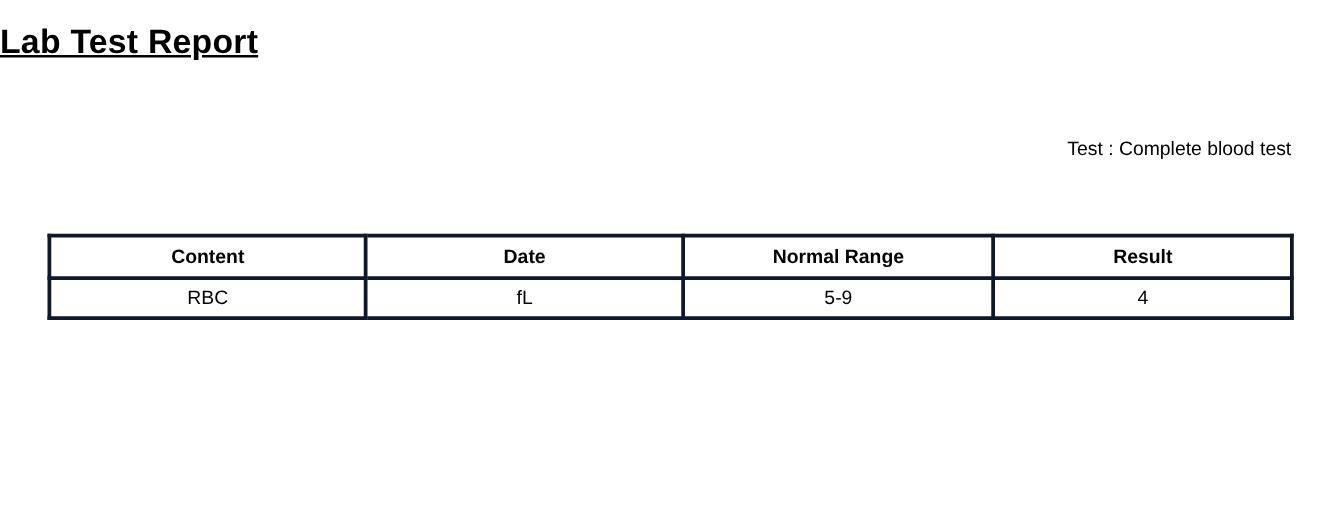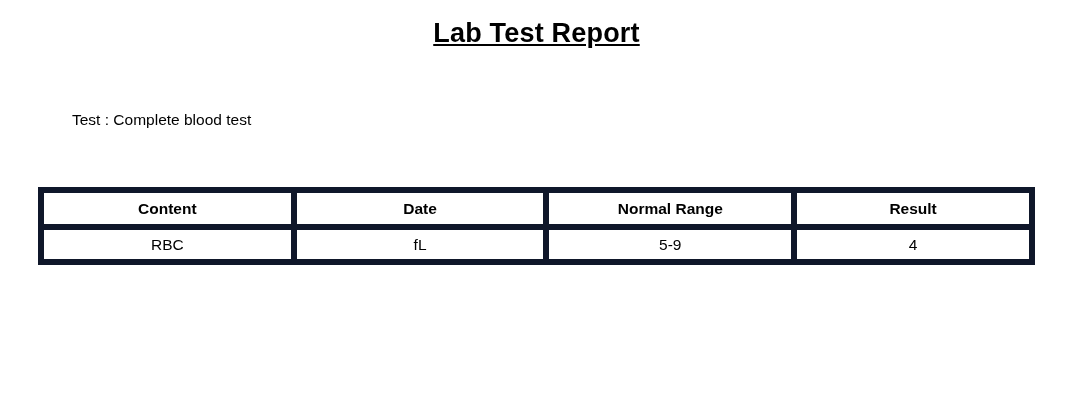--- a/index.html
+++ b/index.html
@@ -14,61 +14,60 @@
     color: #000000;
     overflow: hidden;
   }
   .page {
     position: relative;
     width: 1073px;
     height: 413px;
     box-sizing: border-box;
   }
   .report-title {
-    text-align: center;
     font-size: 27px;
     font-weight: bold;
     text-decoration: underline;
     margin-top: 18px;
     letter-spacing: 0.2px;
   }
   .meta-row {
     display: flex;
     align-items: baseline;
     margin-top: 62px;
     padding: 0 40px 0 72px;
     font-size: 15.5px;
   }
   .meta-patient {
     width: 300px;
     text-align: left;
     white-space: nowrap;
   }
   .meta-test {
     flex: 1;
-    text-align: left;
+    text-align: right;
     white-space: nowrap;
   }
   .meta-date {
     width: 330px;
     text-align: center;
     white-space: nowrap;
   }
   .table-wrap {
     margin-top: 58px;
     padding: 0 38px;
   }
   table.lab-table {
     width: 100%;
     border-collapse: collapse;
     table-layout: fixed;
   }
   table.lab-table th,
   table.lab-table td {
-    border: 6px solid #0f172a;
+    border: 3px solid #0f172a;
     text-align: center;
     font-size: 15.5px;
     height: 29px;
     padding: 0 4px;
     font-weight: normal;
   }
   table.lab-table th {
     font-weight: bold;
     height: 31px;
   }

